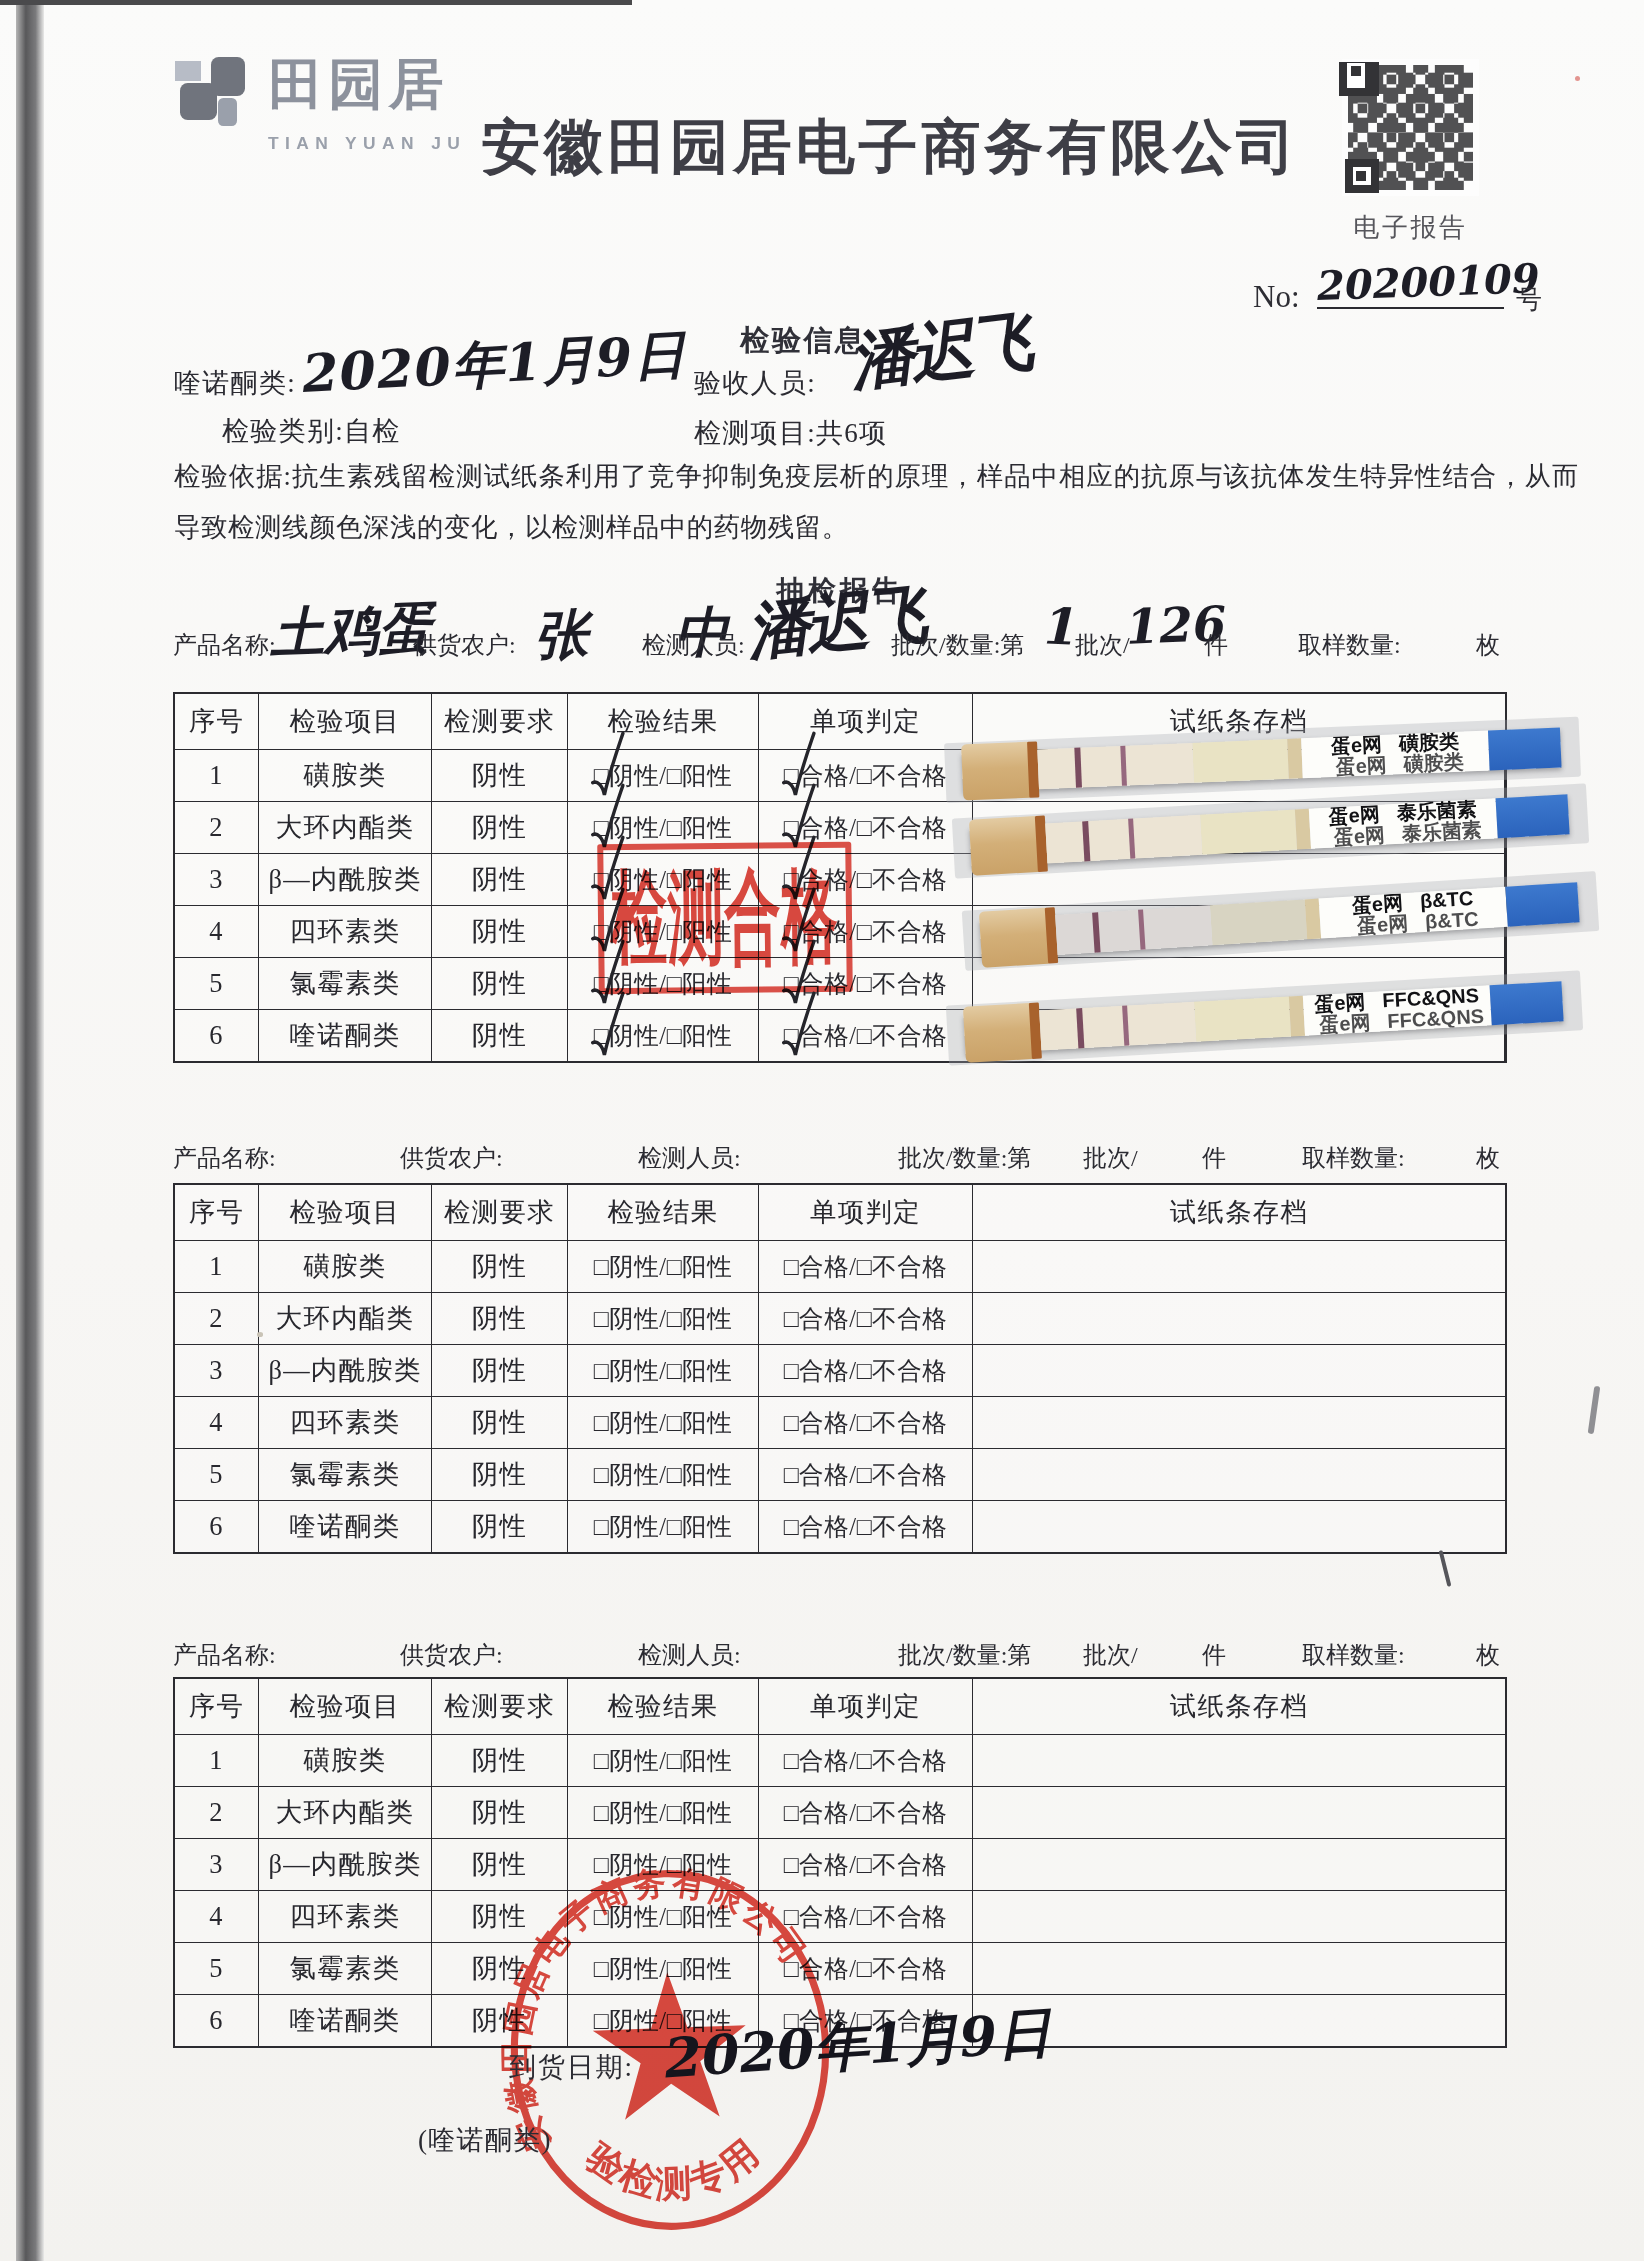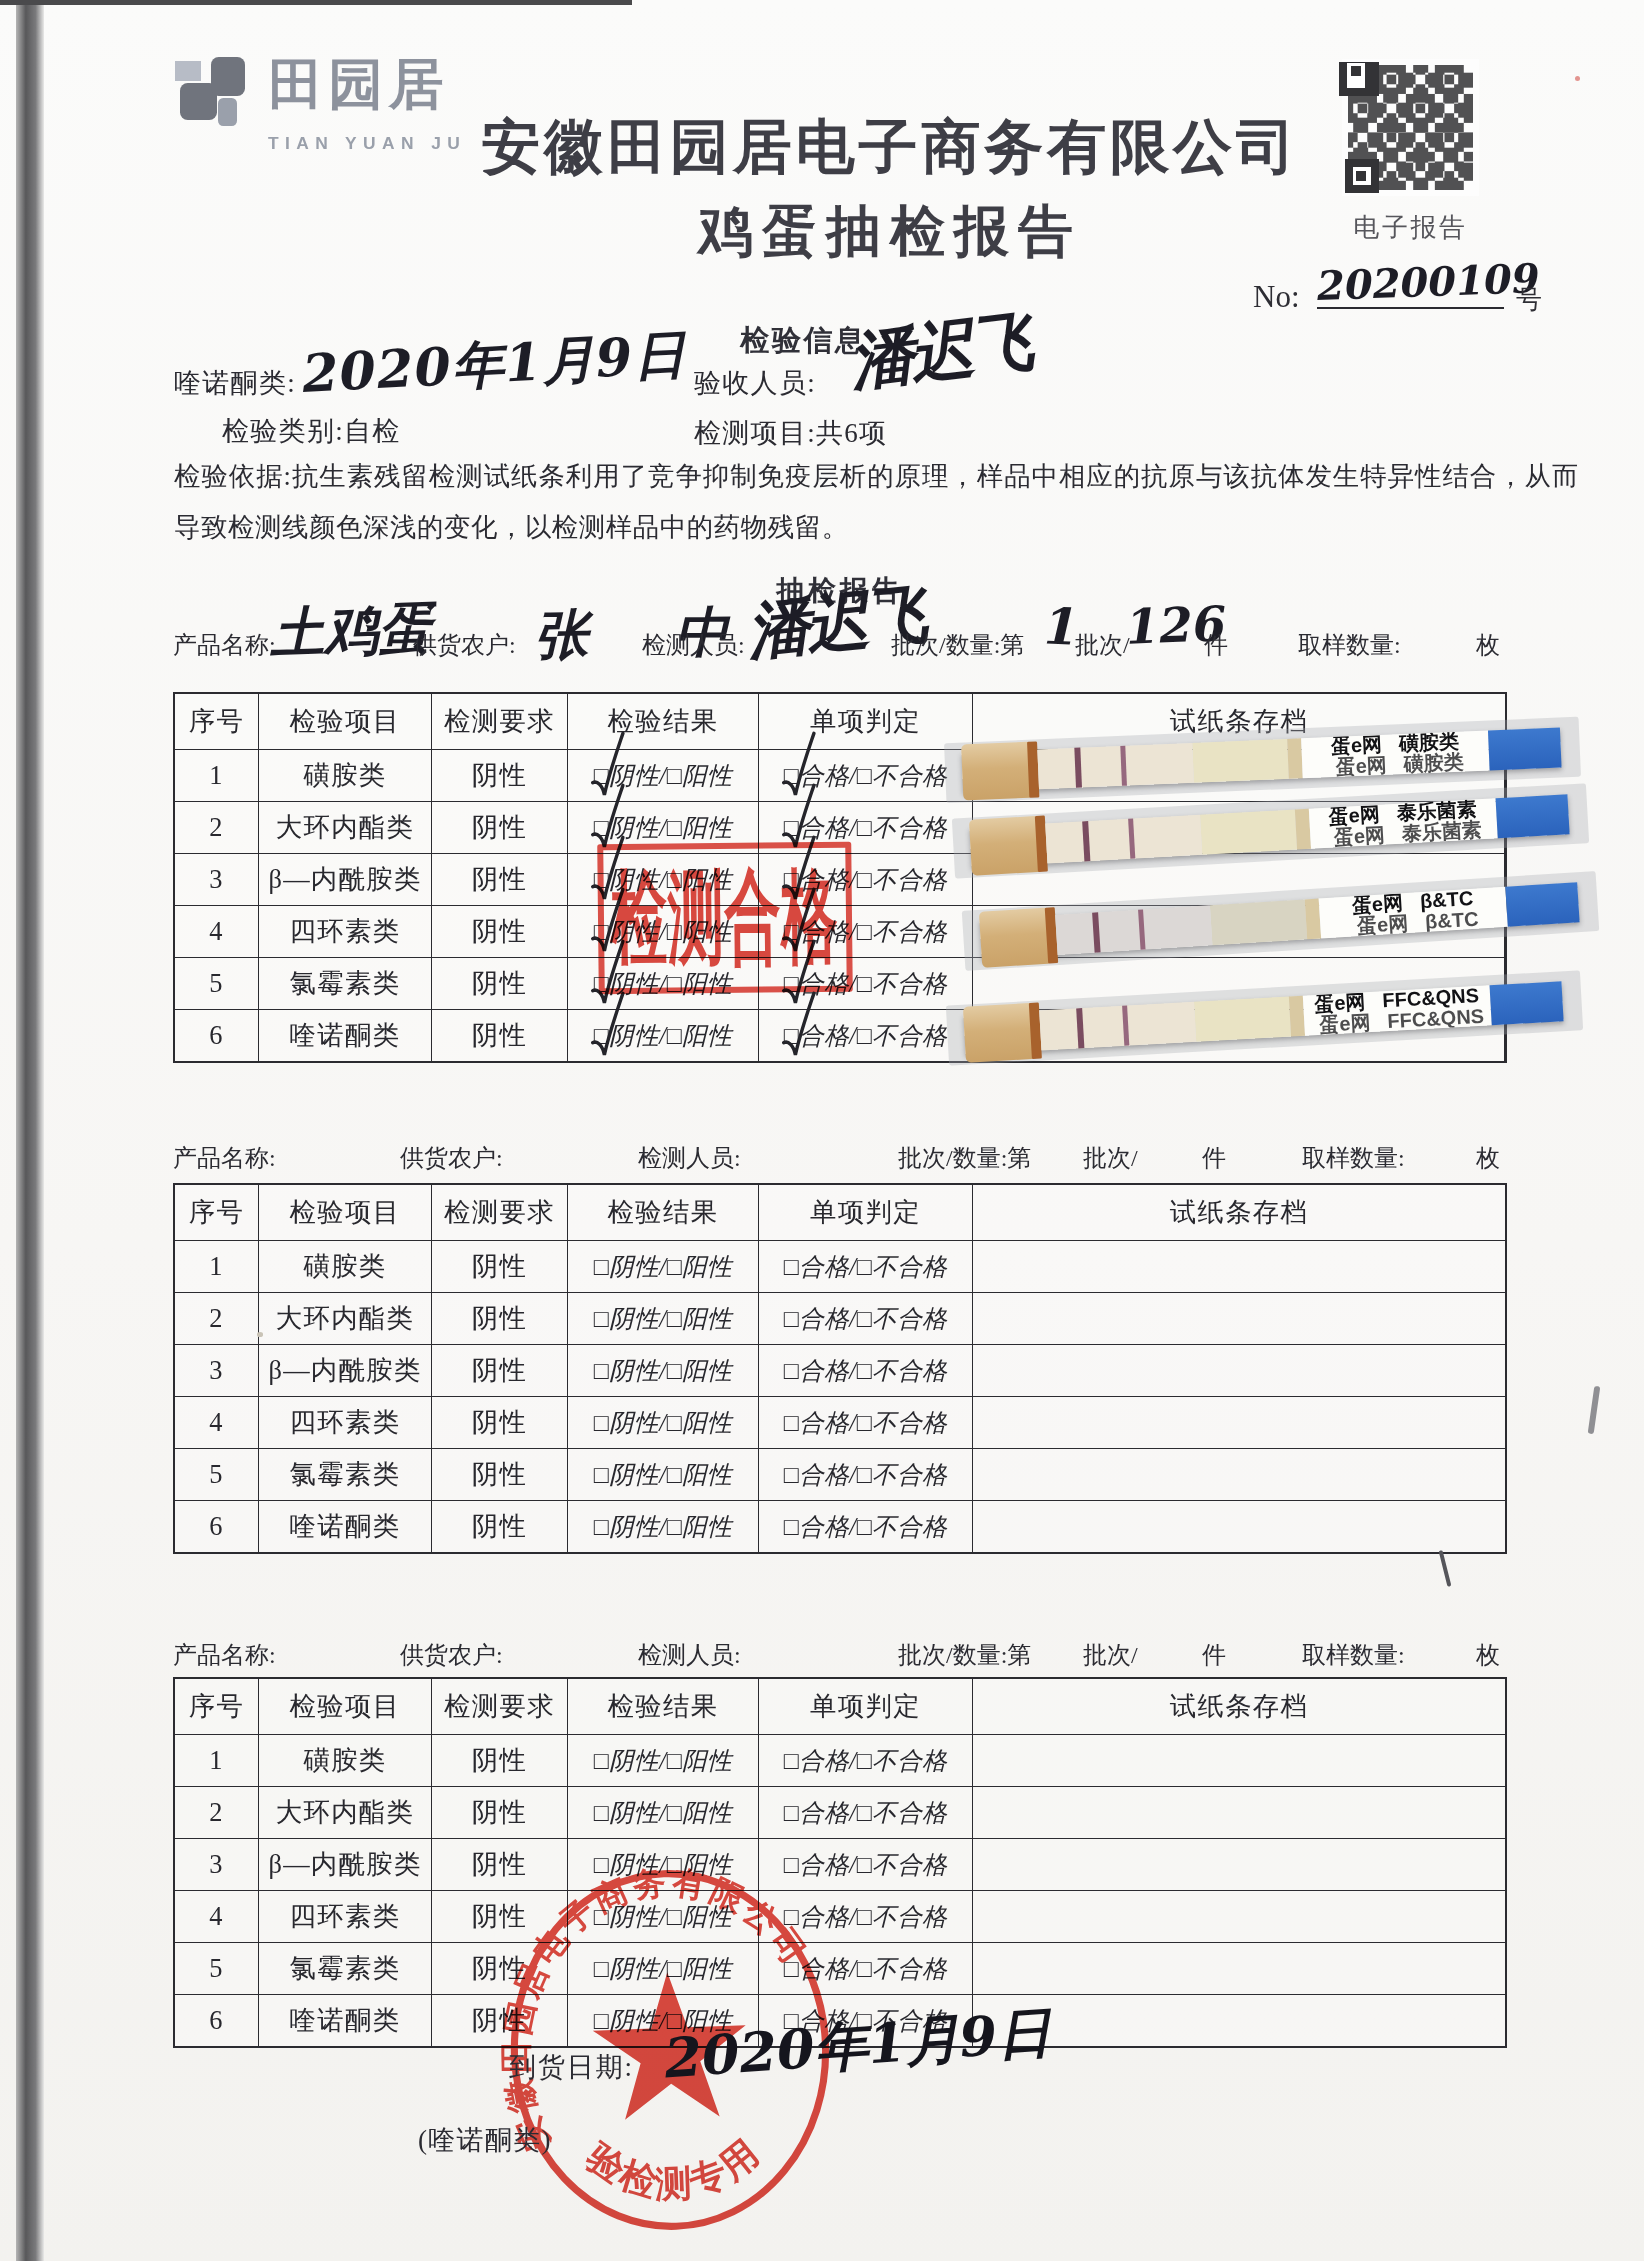--- a/index.html
+++ b/index.html
@@ -76,21 +76,21 @@
 
   
   .rpt-table{position:absolute;left:173px;width:1334px;border:2.6px solid #2b2b30;box-sizing:border-box;background:rgba(255,255,255,.25);}
   .t1{top:692px;} .t2{top:1183px;} .t3{top:1677px;}
   .tr{display:grid;grid-template-columns:84px 173px 136px 191px 214px 1fr;border-top:1.9px solid #2b2b30;position:relative;}
   .tr:first-child{border-top:none;}
   .td{border-right:1.9px solid #2b2b30;display:flex;align-items:center;justify-content:center;font-size:26.4px;letter-spacing:1.3px;color:#28282e;padding:0 3.9px;box-sizing:border-box;white-space:nowrap;}
   .td:last-child{border-right:none;}
   .tr.head .td{height:55px;font-size:26.4px;}
   .tr.row .td{height:51px;}
-  .opt{font-size:24.5px;letter-spacing:0.6px;font-style:italic;}
+  .opt{font-size:24.5px;letter-spacing:0.6px;}
 
   
   .chk{position:absolute;width:37px;height:81px;top:-22px;z-index:4;pointer-events:none;overflow:visible;}
   .chk-r{left:414px;} .chk-j{left:605px;}
   .chk path{stroke:#24242a;stroke-width:5.5;fill:none;stroke-linecap:round;}
 
   
   .pass-stamp{position:absolute;left:598px;top:843px;width:242px;height:138px;border:6.4px solid rgba(217,58,49,.88);border-radius:2.6px;display:flex;align-items:center;justify-content:center;z-index:6;mix-blend-mode:multiply;transform:rotate(-.6deg);}
   .pass-stamp span{font-size:102px;font-weight:700;color:rgba(217,58,49,.92);transform:scaleX(.55);letter-spacing:1.3px;white-space:nowrap;}
 
@@ -140,21 +140,20 @@
         <div class="sq3"></div>
         <div class="sq4"></div>
     </div>
     <div>
       <div class="logo-cn">田园居</div>
       <div class="logo-en">TIAN YUAN JU</div>
     </div>
   </div>
 
   <div class="company-title">安徽田园居电子商务有限公司</div>
-  <div class="report-title">鸡蛋抽检报告</div>
 
   <div class="qr-wrap">
     <div class="qr">
       <div class="qr-noise"></div>
       <div class="finder tl"></div>
       <div class="finder tr"></div>
       <div class="finder bl"></div>
     </div>
     <div class="qr-caption">电子报告</div>
   </div>

